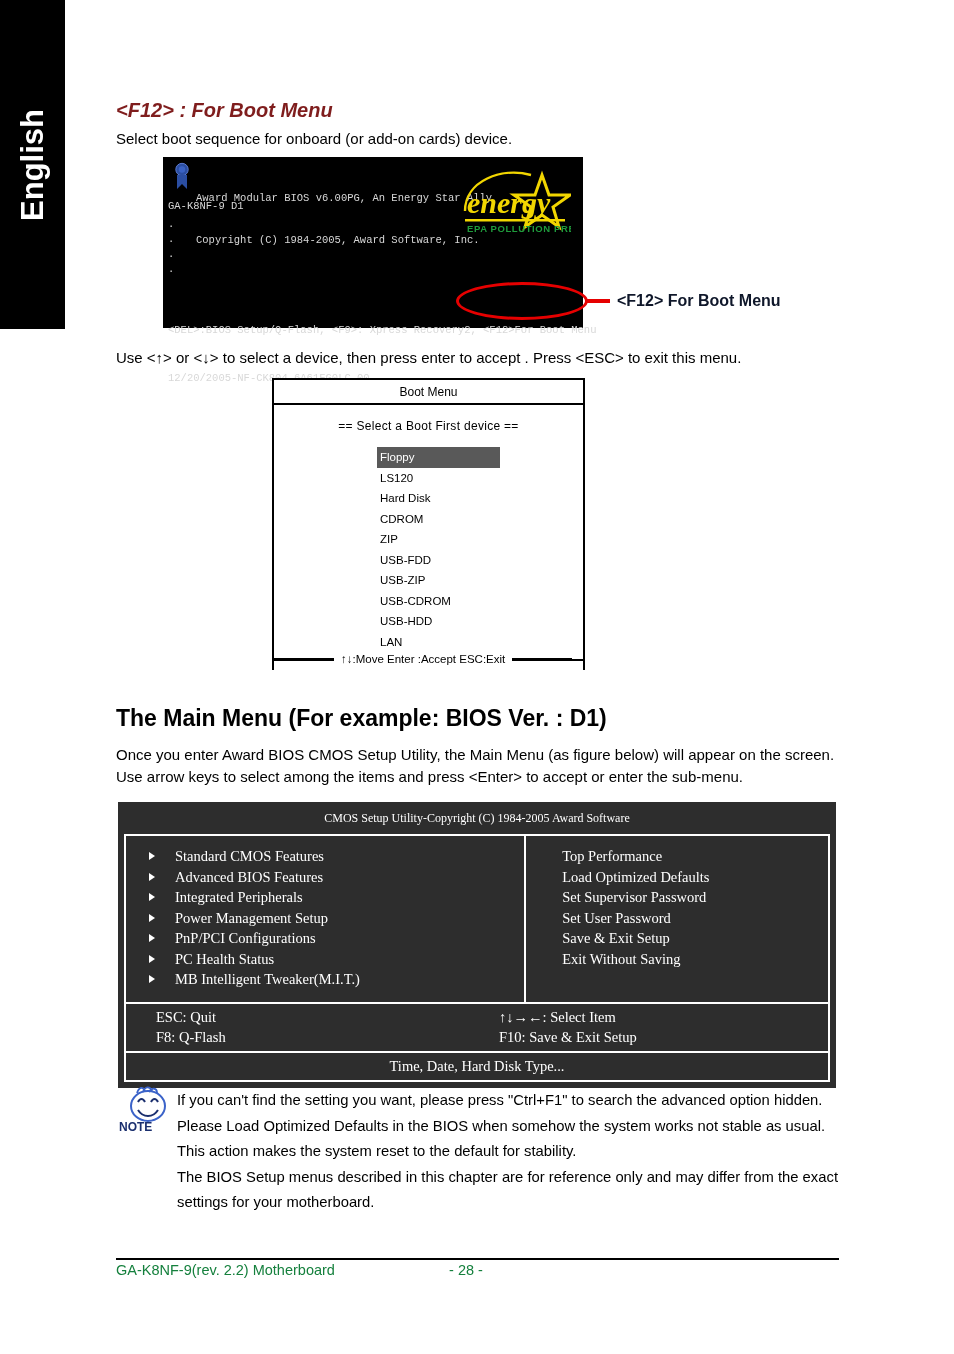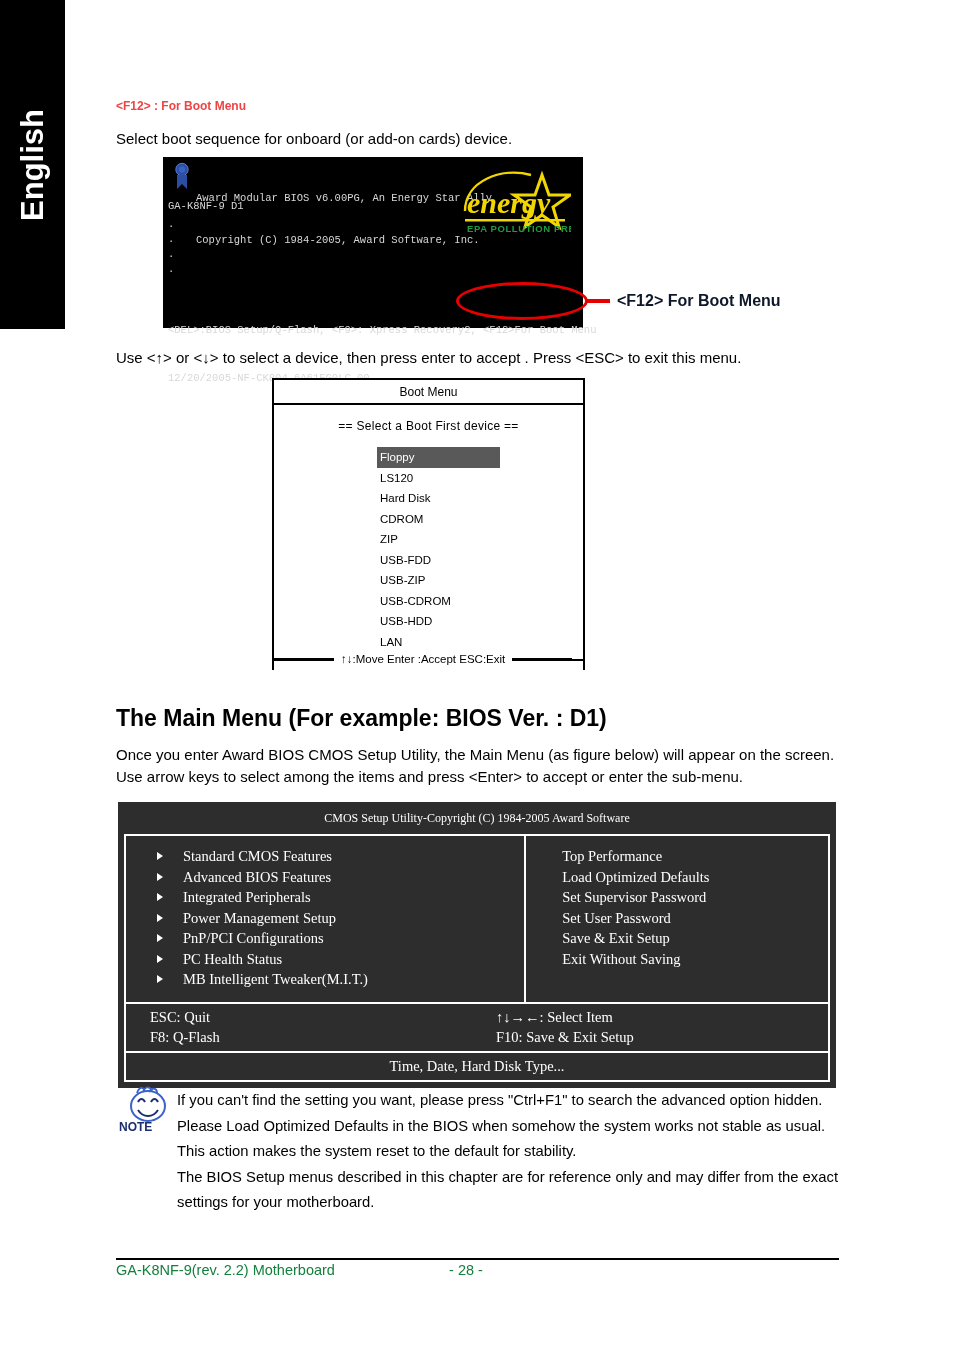--- a/index.html
+++ b/index.html
@@ -27,26 +27,27 @@
     transform-origin: center center;
     color: #ffffff;
     font-size: 31px;
     font-weight: bold;
     letter-spacing: 0px;
     white-space: nowrap;
     font-family: "Liberation Sans", sans-serif;
   }
 
   h3.sec-head {
-    font-size: 12px;
+    font-size: 20px;
     font-weight: bold;
     margin: 0;
     position: absolute;
     left: 116px; top: 99px;
-    color: #ef4444;
+    color: #7f1d1d;
+    font-style: italic;
   }
   p.body-line {
     font-size: 15px;
     margin: 0;
     color: #000;
     position: absolute;
     line-height: 22px;
   }
   .l-intro { left: 116px; top: 128px; }
   .l-use   { left: 116px; top: 347px; width: 760px; }
@@ -197,35 +198,35 @@
   .cmos .col {
     padding: 10px 0 12px 0;
     font-size: 14.5px;
   }
   .cmos .col.left  { width: 57%; border-right: 2px solid #ffffff; }
   .cmos .col.right { width: 43%; }
   .cmos .row {
     height: 20.5px; line-height: 20.5px;
     display: flex; align-items: center;
   }
-  .cmos .col.left .row { padding-left: 31px; }
+  .cmos .col.left .row { padding-left: 23px; }
   .cmos .col.right .row { padding-left: 36px; }
   .cmos .tri {
     display: inline-block;
     width: 0; height: 0;
     border-left: 6px solid #ffffff;
     border-top: 4.5px solid transparent;
     border-bottom: 4.5px solid transparent;
     margin-right: 20px;
   }
   .cmos .keys {
     display: flex;
     border-bottom: 2px solid #ffffff;
     font-size: 14.5px;
-    padding: 3px 0 4px 2px;
+    padding: 3px 0 4px 8px;
   }
   .cmos .keys .kcol { width: 50%; }
   .cmos .keys .kcol.left { padding-left: 22px; }
   .cmos .keys .kcol.right { padding-left: 18px; }
   .cmos .keys .krow { height: 20px; line-height: 20px; }
   .cmos .status {
     text-align: center;
     font-size: 14.5px;
     padding: 5px 0 5px 0;
   }

